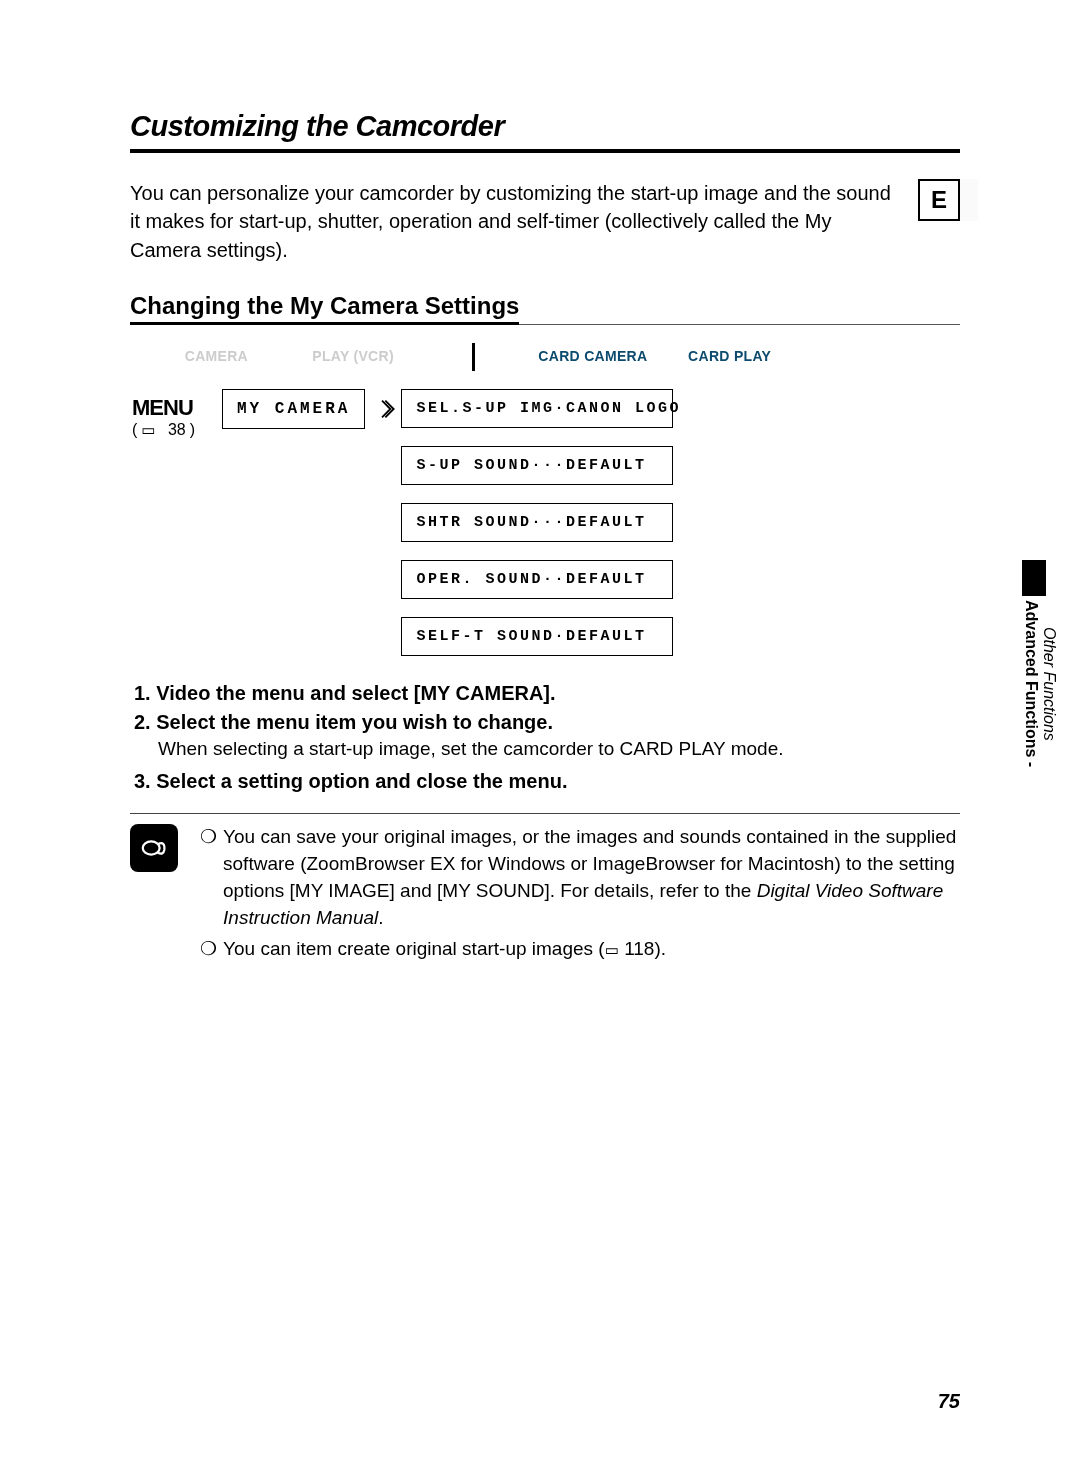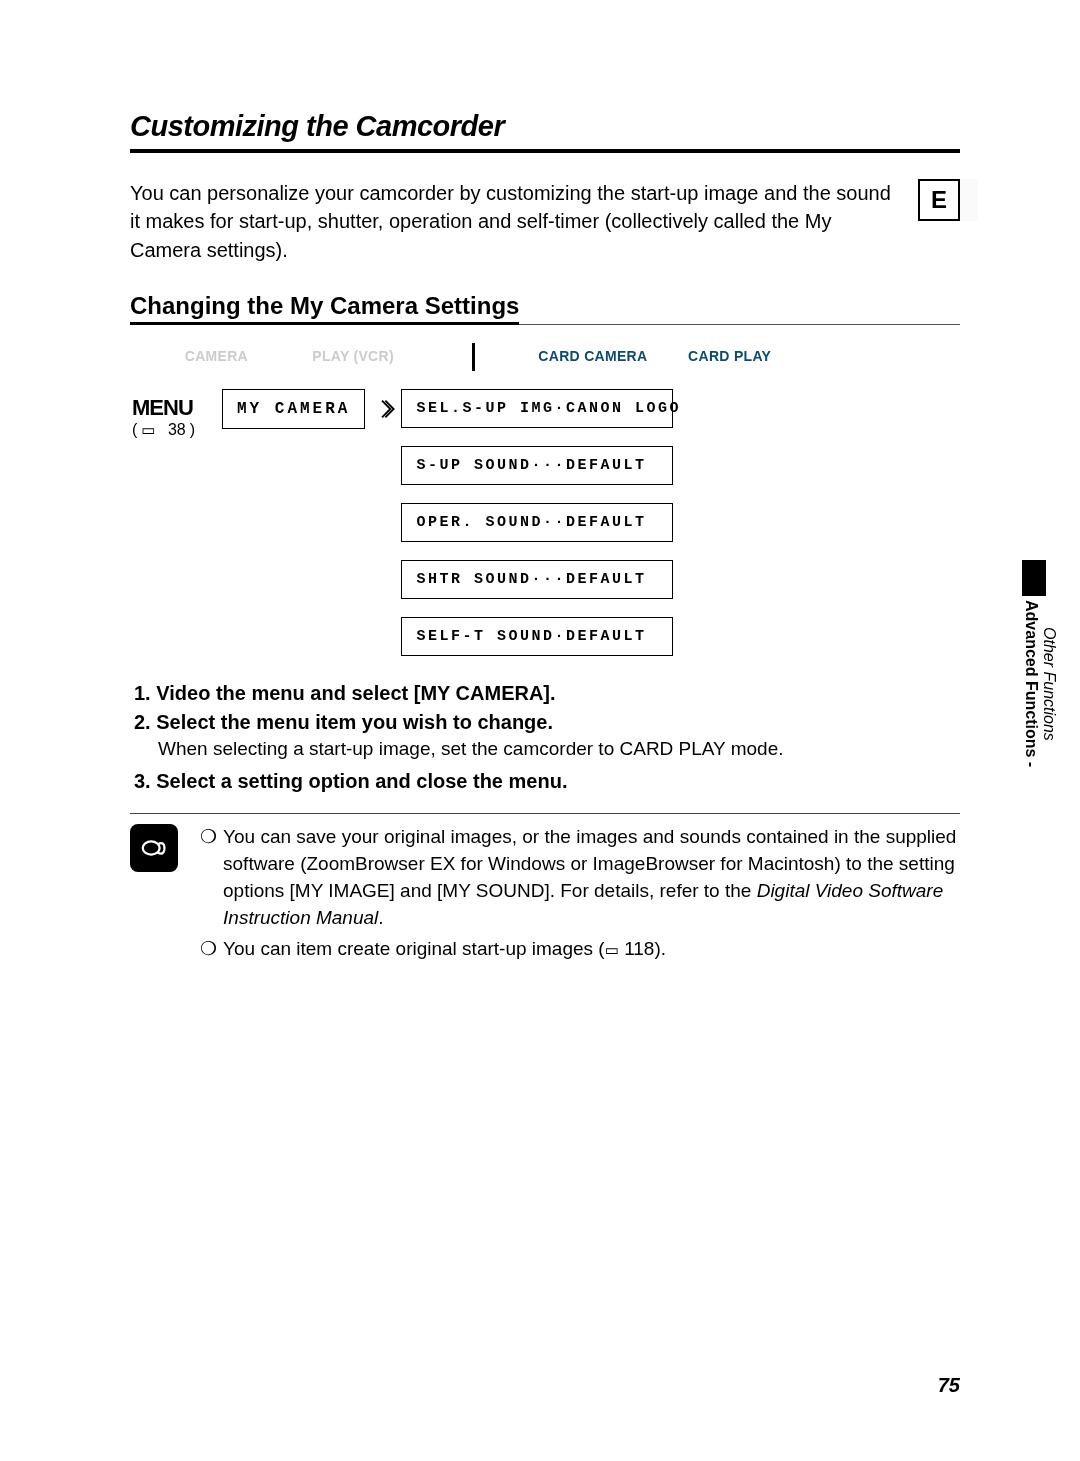--- a/index.html
+++ b/index.html
@@ -165,21 +165,21 @@
     .side-text {
       writing-mode: vertical-rl;
       font-size:16px;
       margin: 0 auto;
     }
     .side-text .it { font-style:italic; font-weight:400;}
     .side-text .b { font-weight:700; }
 
     .page-num {
       position:absolute;
-      bottom:64px;
+      bottom:48px;
       right:120px;
       font-weight:700;
       font-style:italic;
       font-size:20px;
     }
   </style>
 </head>
 <body>
 
 <div class="page">
@@ -222,22 +222,22 @@
       <div class="menu-box">MY CAMERA</div>
     </div>
     <div class="arrow-col">
       <svg viewBox="0 0 16 24">
           <path d="M2 2 L12 12 L2 22 M6 2 L16 12 L6 22" fill="none" stroke="#000" stroke-width="2.2"></path>
         </svg>
     </div>
     <div class="settings-col">
       <div class="setting-box">SEL.S-UP IMG·CANON LOGO</div>
       <div class="setting-box">S-UP SOUND···DEFAULT</div>
+      <div class="setting-box">SHTR SOUND···DEFAULT</div>
       <div class="setting-box">OPER. SOUND··DEFAULT</div>
-      <div class="setting-box">SHTR SOUND···DEFAULT</div>
       <div class="setting-box">SELF-T SOUND·DEFAULT</div>
     </div>
   </div>
 
   <div class="steps">
     <div class="step">
       <span>1.</span>
       <span>Video the menu and select [MY CAMERA].</span>
     </div>
     <div class="step">

